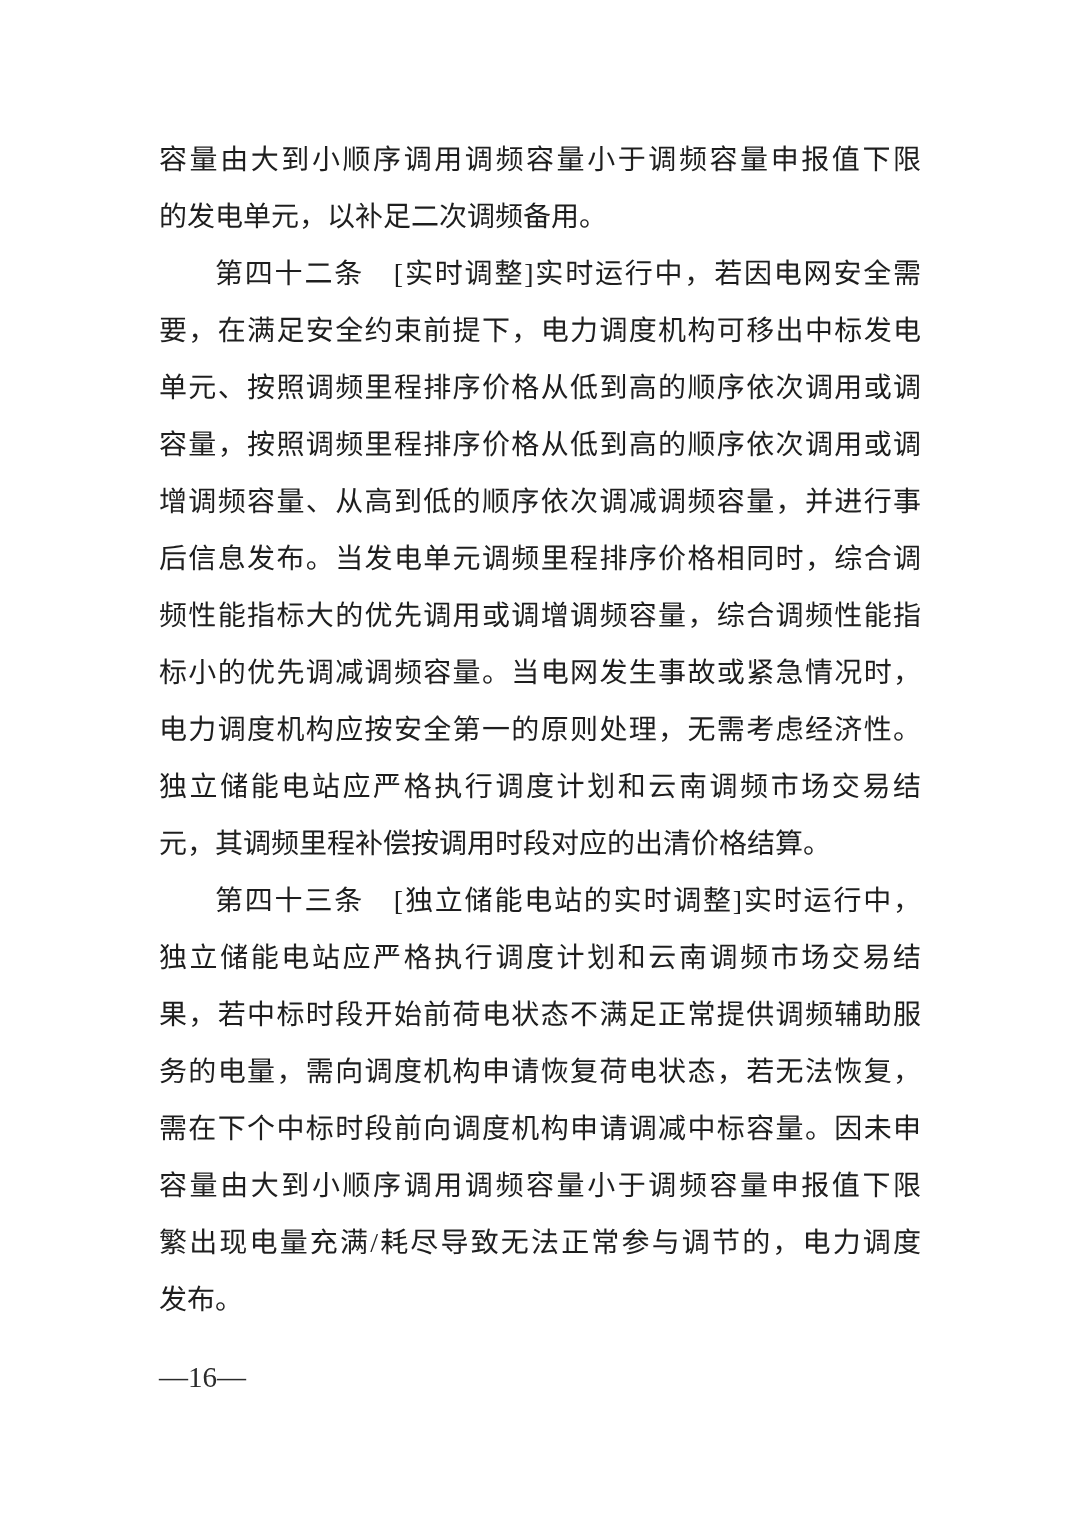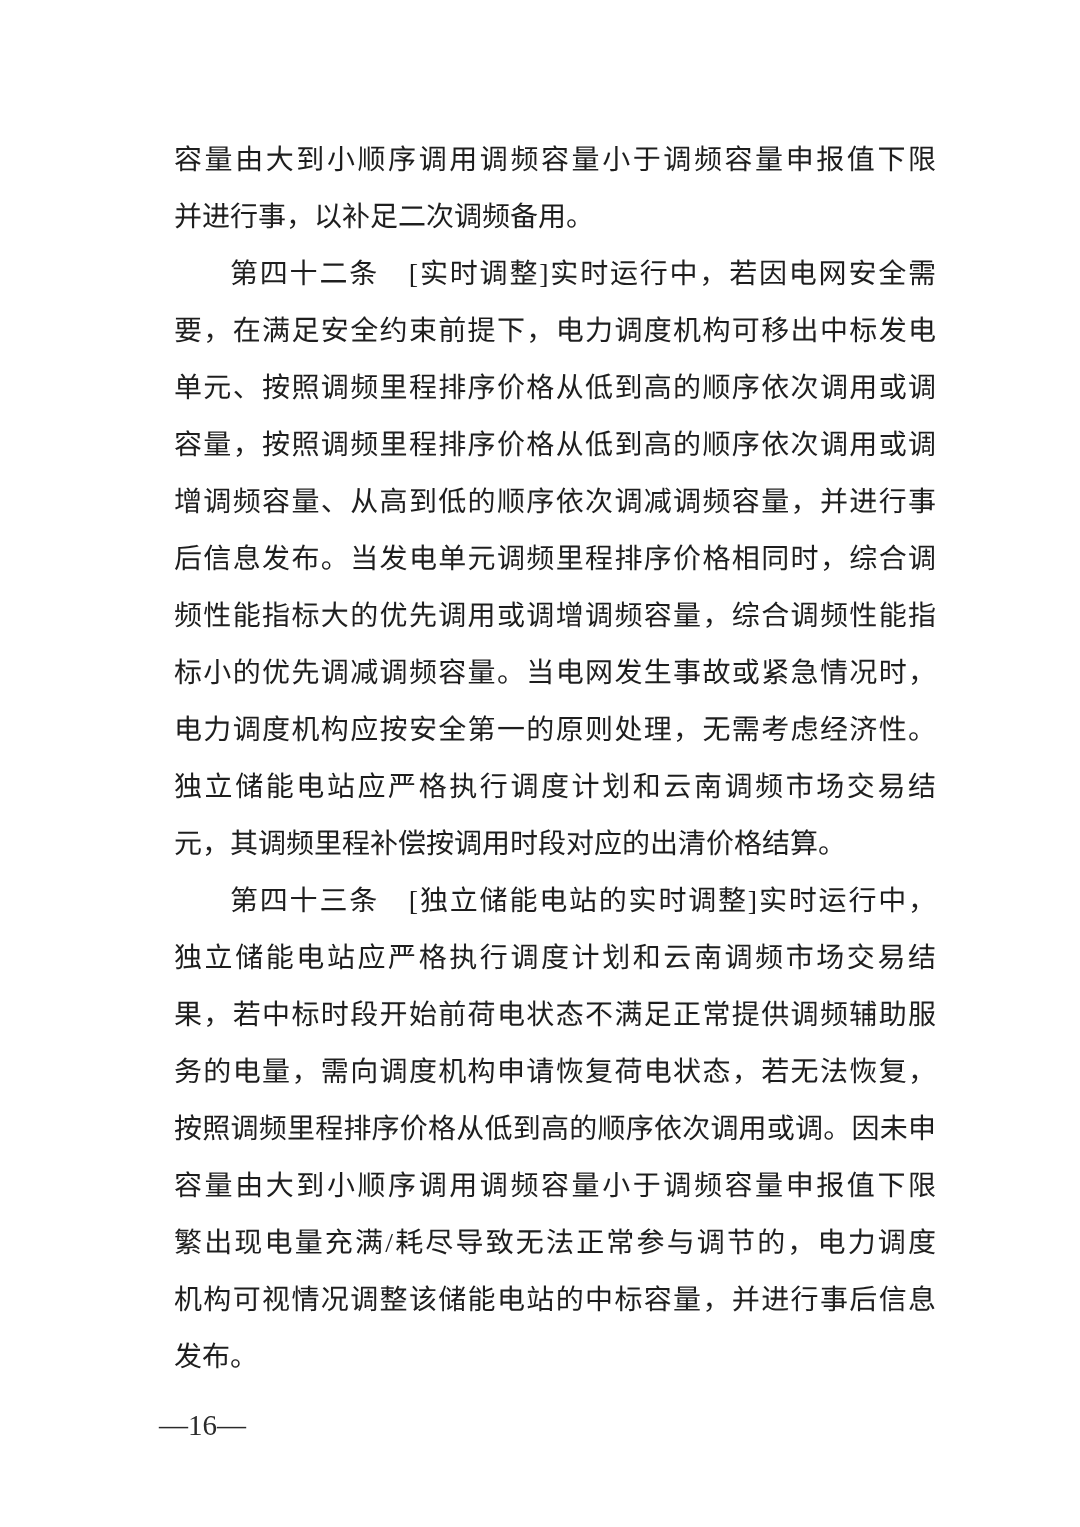--- a/index.html
+++ b/index.html
@@ -15,21 +15,21 @@
     font-family: "Liberation Serif", "DejaVu Serif", serif;
     color: #1e1e1e;
   }
   .page {
     position: absolute;
     inset: 0;
     background: #ffffff;
   }
   .content {
     position: absolute;
-    left: 174px;
+    left: 159px;
     top: 131px;
     width: 762px;
     font-family: Liberation Serif, serif;
   }
   .para {
     margin: 0;
     padding: 0;
   }
   .line {
     margin: 0;
@@ -47,35 +47,35 @@
   .line.indent {
     text-indent: 56px;
   }
   .line.end {
     text-align-last: left;
     -moz-text-align-last: left;
   }
   .footer {
     position: absolute;
     left: 159px;
-    top: 1404px;
+    top: 1356px;
     font-size: 29px;
     line-height: 42px;
     color: #2a2a2a;
   }
 </style>
 </head>
 <body>
 
 <div class="page">
   <main class="content">
 
     <section class="para">
       <p class="line">容量由大到小顺序调用调频容量小于调频容量申报值下限</p>
-      <p class="line end">并进行事，以补足二次调频备用。</p>
+      <p class="line end">的发电单元，以补足二次调频备用。</p>
     </section>
 
     <section class="para">
       <p class="line indent">第四十二条　[实时调整]实时运行中，若因电网安全需</p>
       <p class="line">要，在满足安全约束前提下，电力调度机构可移出中标发电</p>
       <p class="line">单元、按照调频里程排序价格从低到高的顺序依次调用或调</p>
       <p class="line">容量，按照调频里程排序价格从低到高的顺序依次调用或调</p>
       <p class="line">增调频容量、从高到低的顺序依次调减调频容量，并进行事</p>
       <p class="line">后信息发布。当发电单元调频里程排序价格相同时，综合调</p>
       <p class="line">频性能指标大的优先调用或调增调频容量，综合调频性能指</p>
@@ -83,24 +83,23 @@
       <p class="line">电力调度机构应按安全第一的原则处理，无需考虑经济性。</p>
       <p class="line">独立储能电站应严格执行调度计划和云南调频市场交易结</p>
       <p class="line end">元，其调频里程补偿按调用时段对应的出清价格结算。</p>
     </section>
 
     <section class="para">
       <p class="line indent">第四十三条　[独立储能电站的实时调整]实时运行中，</p>
       <p class="line">独立储能电站应严格执行调度计划和云南调频市场交易结</p>
       <p class="line">果，若中标时段开始前荷电状态不满足正常提供调频辅助服</p>
       <p class="line">务的电量，需向调度机构申请恢复荷电状态，若无法恢复，</p>
-      <p class="line">按照调频里程排序价格从低到高的顺序依次调用或调。因未申</p>
+      <p class="line">需在下个中标时段前向调度机构申请调减中标容量。因未申</p>
       <p class="line">容量由大到小顺序调用调频容量小于调频容量申报值下限</p>
       <p class="line">繁出现电量充满/耗尽导致无法正常参与调节的，电力调度</p>
-      <p class="line">机构可视情况调整该储能电站的中标容量，并进行事后信息</p>
       <p class="line end">发布。</p>
     </section>
 
   </main>
 
   <footer class="footer">
     <span>—16—</span>
   </footer>
 </div>
 

